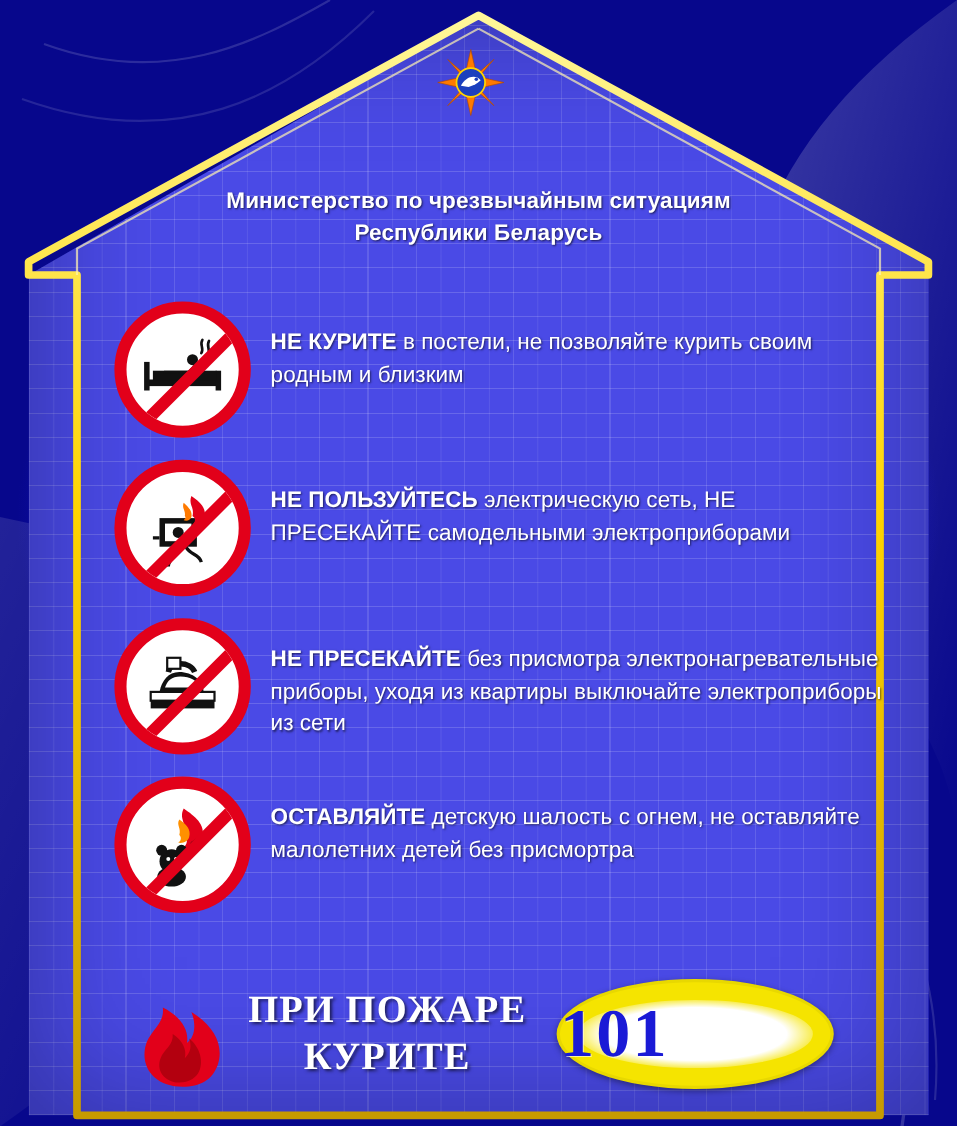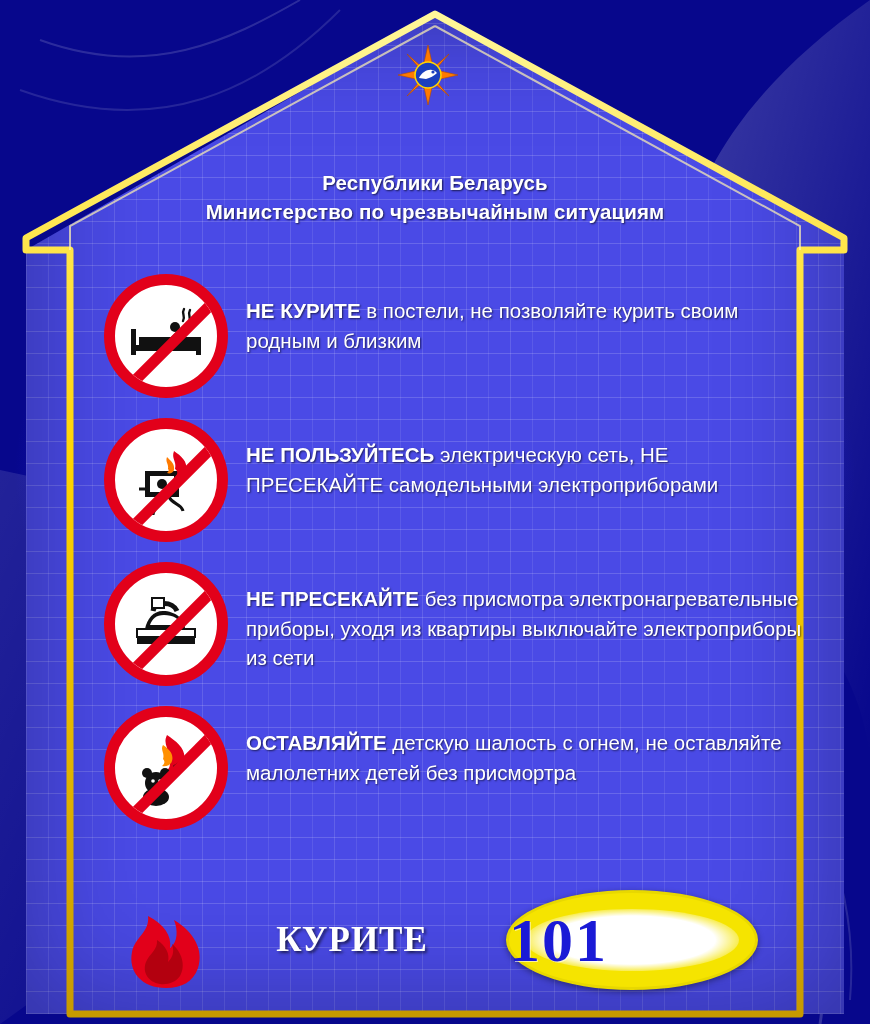--- a/index.html
+++ b/index.html
@@ -263,22 +263,22 @@
           <polygon points="21,21 6,8 2,12 8,6"></polygon>
         </g>
         <circle r="13" fill="#1b3fbe" stroke="#ffd400" stroke-width="1.6"></circle>
         <path d="M-9,3 C-5,-5 4,-8 9,-2 C6,1 2,3 -2,4 Z" fill="#ffffff"></path>
         <circle cx="5" cy="-3" r="1.6" fill="#1b3fbe"></circle>
       </g>
     </svg>
   </div>
 
   <div class="ministry-title">
+    <div>Министерство по чрезвычайным ситуациям</div>
     <div>Республики Беларусь</div>
-    <div>Министерство по чрезвычайным ситуациям</div>
   </div>
 
   <div class="rules">
 
     <div class="rule">
       <div class="rule-icon">
         <div class="prohib">
           <div class="glyph">
             <svg width="86" height="86" viewBox="0 0 86 86" xmlns="http://www.w3.org/2000/svg">
 
@@ -383,20 +383,21 @@
   </div>
 
   <div class="bottom">
     <div class="flame-icon">
       <svg width="92" height="104" viewBox="0 0 92 104" xmlns="http://www.w3.org/2000/svg">
         <path d="M46,100 C22,100 8,84 12,64 C15,49 30,44 28,28 C44,36 52,48 50,60 C58,54 58,42 54,32 C74,44 84,62 78,80 C73,94 62,100 46,100 Z" fill="#e2001a"></path>
         <path d="M40,96 C28,94 22,84 26,74 C29,66 38,62 37,52 C46,58 50,66 48,74 C54,68 54,62 52,56 C62,64 66,78 60,88 C56,94 48,97 40,96 Z" fill="#b3000f"></path>
       </svg>
     </div>
     <div class="call-text">
+      <div>ПРИ ПОЖАРЕ</div>
       <div>КУРИТЕ</div>
     </div>
     <div class="phone-badge">
       <div class="ellipse-inner"></div>
       <div class="num">101</div>
     </div>
   </div>
 
 </div>
 

